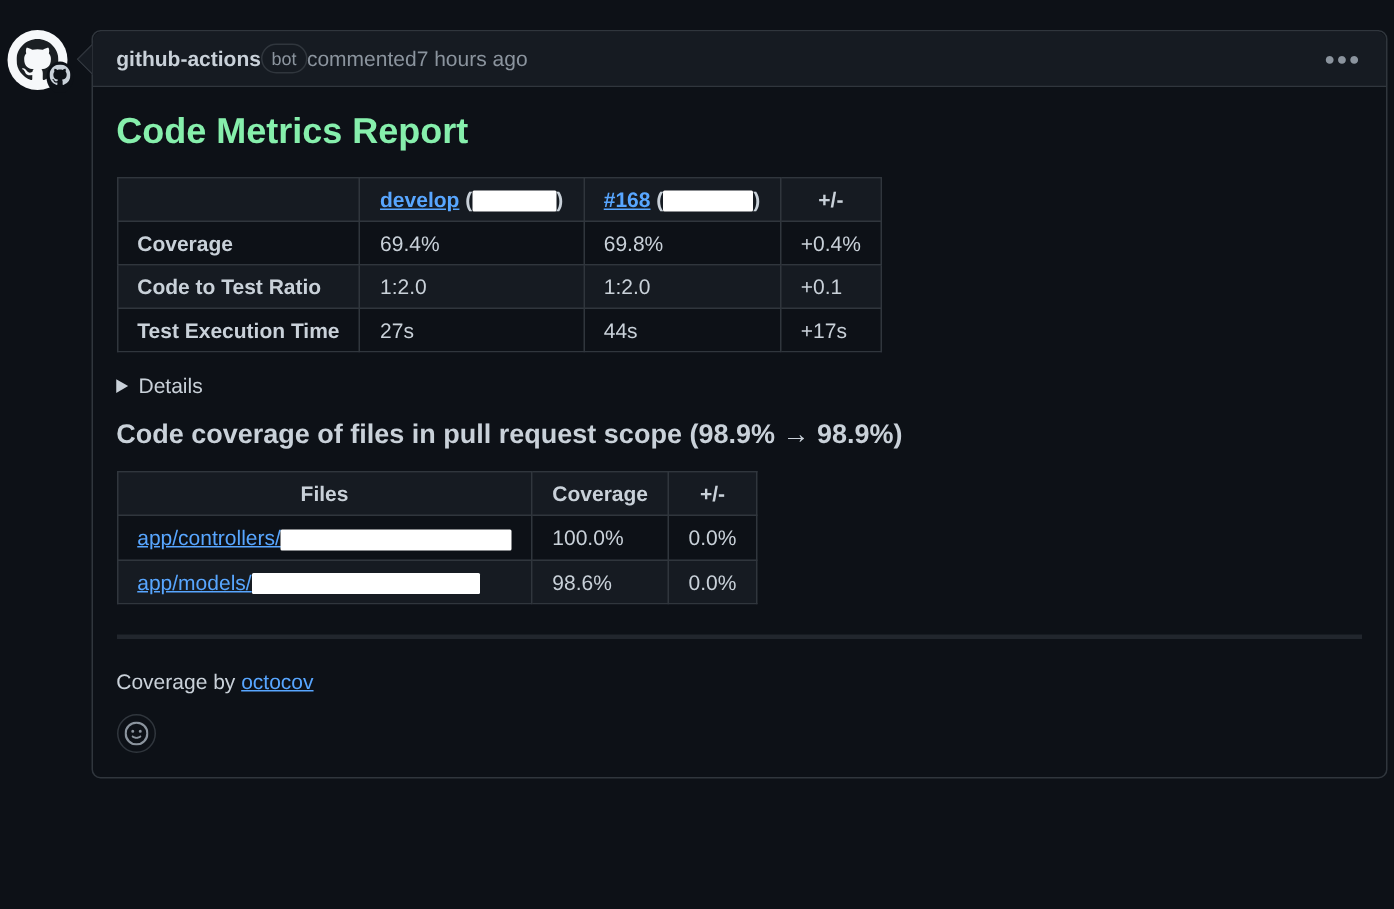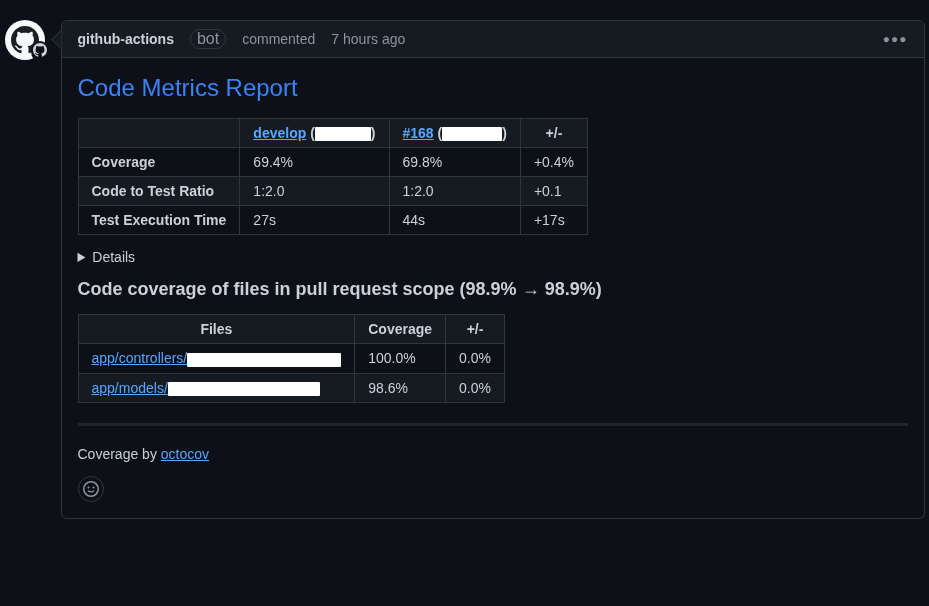--- a/index.html
+++ b/index.html
@@ -57,35 +57,35 @@
       transform: rotate(45deg);
       clip-path: polygon(0 0, 0 100%, 100% 100%);
     }
     .header {
       background: #161b22;
       padding: 8px 16px;
       border-bottom: 1px solid #30363d;
       border-radius: 6px 6px 0 0;
       display: flex;
       align-items: center;
-      gap: 16px;
+      gap: 0;
     }
     .author { color: #c9d1d9; font-weight: 600; }
     .bot-badge {
       border: 1px solid #30363d;
       border-radius: 12px;
       padding: 0 6px;
-      font-size: 16px;
+      font-size: 12px;
       color: #8b949e;
       line-height: 18px;
     }
     .timestamp { color: #8b949e; text-align: right; }
     .kebab { margin-left: auto; color: #8b949e; cursor: pointer; letter-spacing: 1px; font-size: 12px; }
     .body { padding: 16px; }
-    h2 { font-size: 24px; font-weight: 400; margin-bottom: 16px; color: #3b82f6; }
+    h2 { font-size: 24px; font-weight: 700; margin-bottom: 16px; color: #86efac; }
     h3 { font-size: 18px; font-weight: 600; margin-bottom: 14px; color: #c9d1d9; }
     table {
       border-collapse: collapse;
       margin-bottom: 14px;
       display: block;
       overflow: auto;
     }
     th, td {
       border: 1px solid #30363d;
       padding: 6px 13px;

